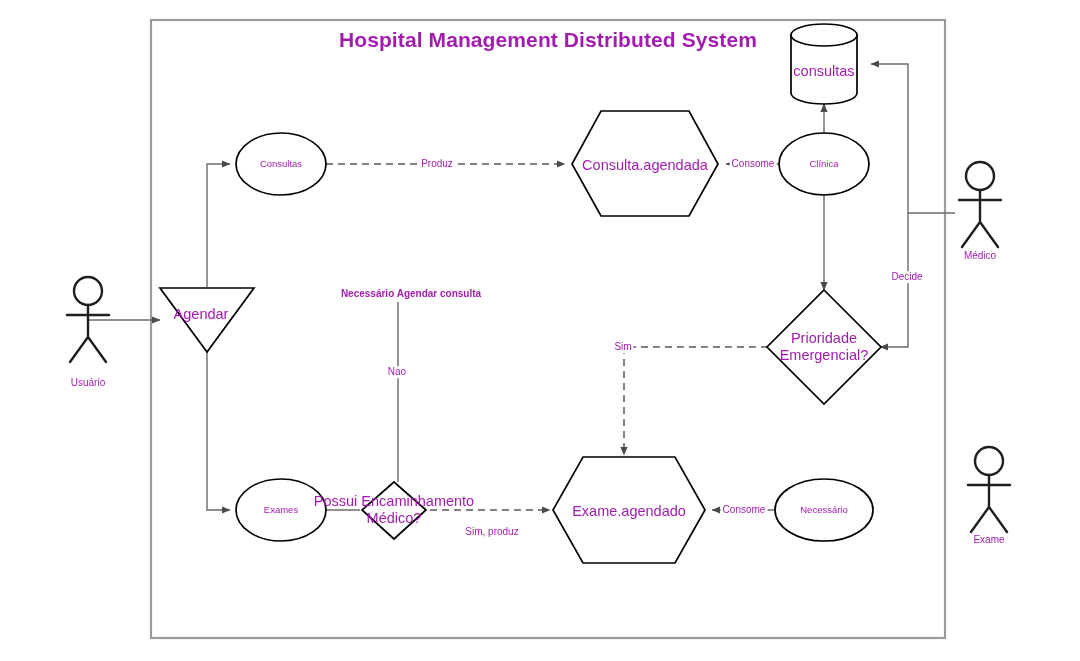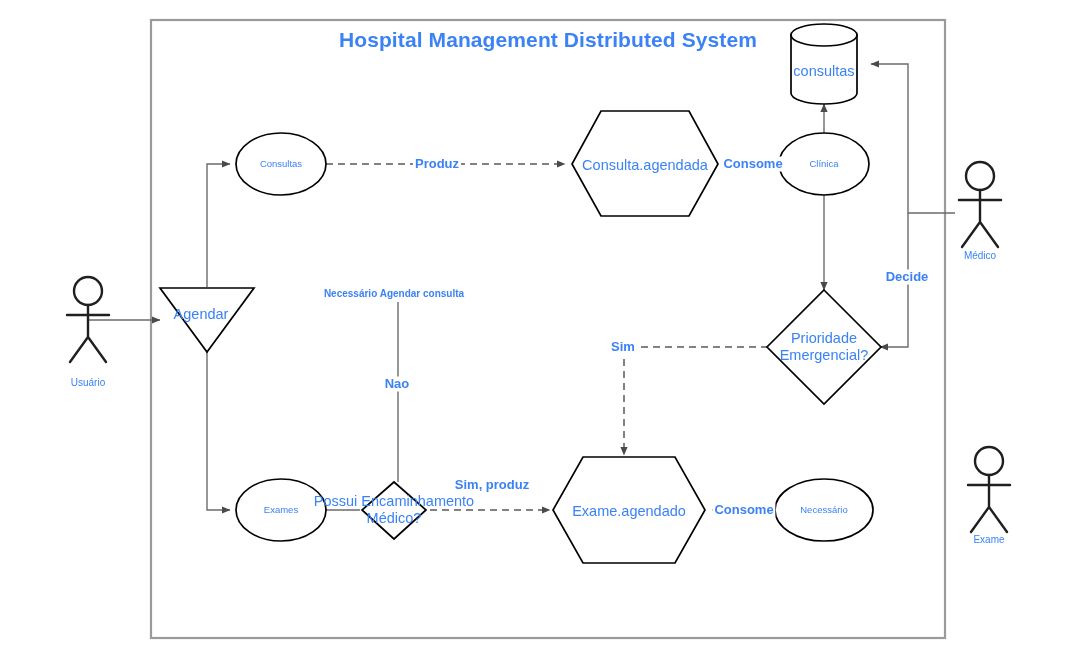--- a/index.html
+++ b/index.html
@@ -19,30 +19,30 @@
   .shape-stroke { fill: #ffffff; stroke: #000000; stroke-width: 1.7; }
   .connector { fill: none; stroke: #6b6b6b; stroke-width: 1.4; }
   .connector-dash { fill: none; stroke: #5a5a5a; stroke-width: 1.5; stroke-dasharray: 7 5; }
   .actor-line { fill: none; stroke: #1f1f1f; stroke-width: 2.4; stroke-linecap: round; }
   .actor-head { fill: #ffffff; stroke: #1f1f1f; stroke-width: 2.4; }
   .sysbox { fill: none; stroke: #9a9a9a; stroke-width: 2.2; }
 
   .lbl {
     position: absolute;
     white-space: nowrap;
-    color: #3b82f6;
+    color: #a21caf;
     line-height: 1.15;
     text-align: center;
     transform: translate(-50%, -50%);
     pointer-events: none;
   }
   .lbl-title { font-size: 21px; font-weight: bold; letter-spacing: .1px; }
   .lbl-node { font-size: 14.5px; }
   .lbl-node-sm { font-size: 9.5px; }
-  .lbl-edge { font-size: 13px; font-weight: bold; background: #ffffff; padding: 0 2px; }
+  .lbl-edge { font-size: 10px; font-weight: normal; background: #ffffff; padding: 0 2px; }
   .lbl-edge-lg { font-size: 10px; font-weight: bold; background: #ffffff; padding: 0 2px; }
   .lbl-actor { font-size: 10px; }
   .lbl-wrap { white-space: normal; width: 160px; }
 </style>
 </head>
 <body>
 
 <div id="canvas">
 
   <svg class="diagram" viewBox="0 0 1080 661">
@@ -173,17 +173,17 @@
 
   <div class="lbl lbl-actor" style="left:88px; top:371px;margin-top:12px;">Usuário</div>
   <div class="lbl lbl-actor" style="left:980px; top:256px;">Médico</div>
   <div class="lbl lbl-actor" style="left:989px; top:540px;">Exame</div>
 
   <div class="lbl lbl-edge" style="left:437px; top:164px;">Produz</div>
   <div class="lbl lbl-edge" style="left:753px; top:164px;">Consome</div>
   <div class="lbl lbl-edge" style="left:744px; top:510px;">Consome</div>
   <div class="lbl lbl-edge" style="left:907px; top:277px;">Decide</div>
   <div class="lbl lbl-edge" style="left:623px; top:347px;">Sim</div>
-  <div class="lbl lbl-edge" style="left:397px; top:384px;text-align:center;">Nao</div>
-  <div class="lbl lbl-edge" style="left:492px; top:485px;">Sim, produz</div>
-  <div class="lbl lbl-edge-lg" style="left:394px; top:294px;text-align:right;">Necessário Agendar consulta</div>
+  <div class="lbl lbl-edge" style="left:397px; top:372px;text-align:center;">Nao</div>
+  <div class="lbl lbl-edge" style="left:492px; top:532px;">Sim, produz</div>
+  <div class="lbl lbl-edge-lg" style="left:411px; top:294px;text-align:right;">Necessário Agendar consulta</div>
 
 </div>
 
 </body></html>

